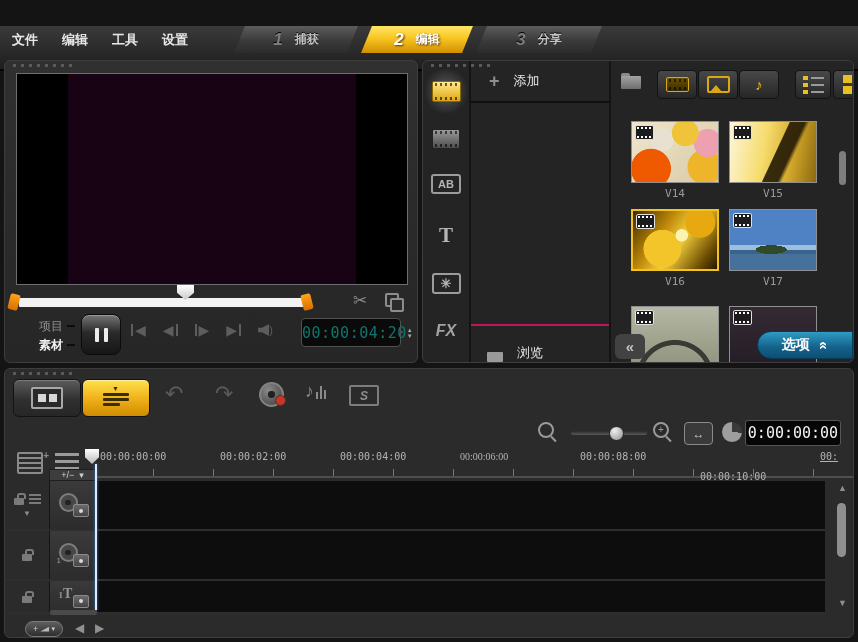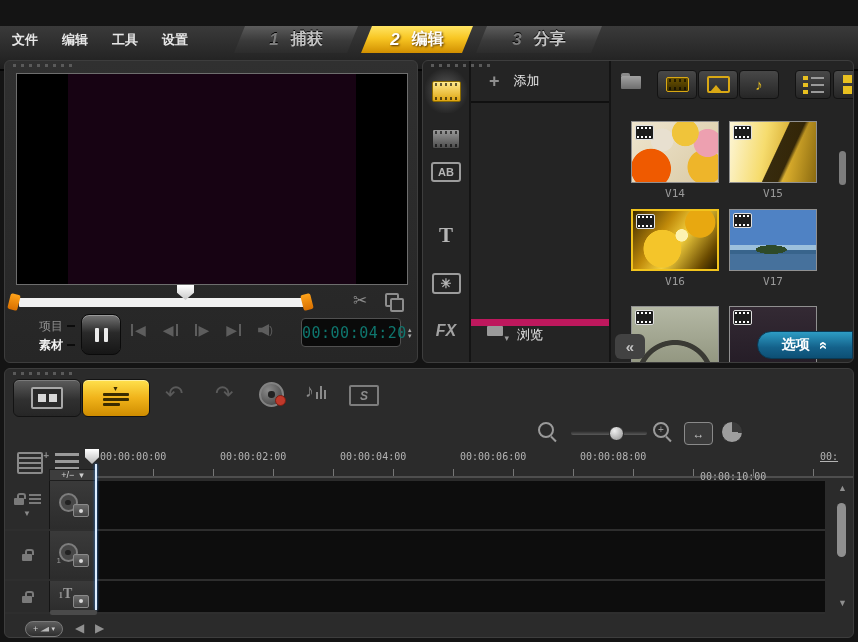--- a/index.html
+++ b/index.html
@@ -23,21 +23,21 @@
   
   .menubar{left:0;top:26px;width:858px;height:45px;background:linear-gradient(#3a3a3a,#1e1e1e);
            border-bottom:2px solid #050505;box-sizing:border-box;}
   .menus{position:absolute;left:12px;top:0;height:27px;display:flex;align-items:center;gap:24px;}
   .menu{color:#e6e6e6;font-size:13px;font-weight:bold;}
   .steps{position:absolute;left:234px;top:0;height:27px;display:flex;gap:3px;}
   .step{height:27px;display:flex;align-items:center;gap:12px;justify-content:center;box-sizing:border-box;
         clip-path:polygon(11px 0,100% 0,calc(100% - 11px) 100%,0 100%);
         background:linear-gradient(#5c5c5c,#3a3a3a 55%,#2c2c2c);}
   .step .n{font-style:italic;font-weight:bold;font-size:17px;color:#7d7d7d;text-shadow:0 -1px 0 #000;}
-  .step .l{font-size:16px;font-weight:bold;color:#c4c4c4;text-shadow:0 -1px 0 #000;}
+  .step .l{font-size:12px;font-weight:bold;color:#c4c4c4;text-shadow:0 -1px 0 #000;}
   .step.active{background:linear-gradient(#ffe564,#f8c623 45%,#d18f00);}
   .step.active .n,.step.active .l{color:#fff;text-shadow:1px 1px 2px rgba(80,45,0,.95);}
 
   
   .panel{background:linear-gradient(#303030,#262626);border:1px solid #3d3d3d;border-radius:6px;
          box-sizing:border-box;overflow:hidden;}
   .grip{position:absolute;top:3px;left:8px;width:64px;height:3px;
         background:repeating-linear-gradient(90deg,#5a5a5a 0 3px,rgba(0,0,0,0) 3px 8px);}
 
   
@@ -95,22 +95,22 @@
                 display:flex;align-items:center;justify-content:center;font-size:13px;font-weight:bold;}
   .icon-fx{color:#a2a2a2;font:italic bold 16px "Liberation Sans",sans-serif;}
   .cats{position:absolute;left:46px;top:0;width:142px;height:100%;border-left:2px solid #141414;
         border-right:2px solid #141414;box-sizing:border-box;}
   .addrow{position:absolute;left:0;top:0;width:100%;height:40px;border-bottom:2px solid #101010;
           display:flex;align-items:center;}
   .plus{color:#8f8f8f;font-size:18px;font-weight:bold;margin:0 14px 0 18px;}
   .addlabel{color:#e4e4e4;font-size:13px;}
   .catitem{position:absolute;left:0;top:52px;width:100%;height:27px;background:linear-gradient(#5a5a5a,#3f3f3f);
            color:#f2c41d;font-size:13px;display:flex;align-items:center;padding-left:14px;box-sizing:border-box;}
-  .browserow{position:absolute;left:0;bottom:0;width:100%;height:36px;border-top:7px solid #be185d;
-             display:flex;align-items:flex-start;}
+  .browserow{position:absolute;left:0;bottom:0;width:100%;height:36px;border-top:2px solid #be185d;
+             display:flex;align-items:flex-end;}
   .bicon{width:16px;height:10px;background:#9a9a9a;border-radius:1px;margin:0 6px 0 16px;position:relative;}
   .bicon::after{content:"▾";position:absolute;right:-6px;bottom:-7px;color:#9a9a9a;font-size:9px;}
   .browselabel{color:#e4e4e4;font-size:13px;margin-left:8px;}
   .gallery{position:absolute;left:188px;top:0;width:244px;height:100%;}
   .ghead{position:absolute;left:0;top:7px;width:100%;height:30px;}
   .folder{position:absolute;left:10px;top:8px;width:20px;height:13px;background:linear-gradient(#a2a2a2,#6e6e6e);
           border-radius:1px;}
   .folder::before{content:"";position:absolute;top:-3px;left:0;width:9px;height:3px;background:#8a8a8a;
                   border-radius:2px 2px 0 0;}
   .fbtn{position:absolute;top:2px;width:38px;height:27px;border-radius:4px;border:1px solid #131313;
@@ -334,21 +334,21 @@
 
   <div class="abs panel library">
     <div class="grip"></div>
     <div class="rail">
       <div class="slot sel" style="top:8px;">
           <div class="strip icon-media"></div>
         </div>
       <div class="slot" style="top:56px;">
           <div class="strip icon-trans"></div>
         </div>
-      <div class="slot" style="top:89px;">
+      <div class="slot" style="top:101px;">
           <div class="icon-ab">AB</div>
         </div>
       <div class="slot" style="top:152px;">
           <div class="icon-T">T</div>
         </div>
       <div class="slot" style="top:200px;">
           <div class="icon-graphic">✳</div>
         </div>
       <div class="slot" style="top:248px;">
           <div class="icon-fx">FX</div>
@@ -456,28 +456,29 @@
     </div>
     <div class="sstrip" style="left:344px;">S</div>
 
     <div class="mag" style="left:533px;top:53px;"></div>
     <div class="slider">
       <div class="sliderthumb"></div>
     </div>
     <div class="mag" style="left:648px;top:53px;">+</div>
     <div class="fitbtn">↔</div>
     <div class="clockic"></div>
+    <div class="timebox2">0:00:00:00</div>
 
     <div class="rulericon1"></div>
     <div class="rulericon2"></div>
     <div class="ruler">
       <span class="rlabel" style="left:7px;">00:00:00:00</span>
       <span class="rlabel" style="left:127px;">00:00:02:00</span>
       <span class="rlabel" style="left:247px;">00:00:04:00</span>
-      <span class="rlabel" style="left:367px;">00:00:06:00</span>
+      <span class="rlabel" style="left:367px;font-family:Liberation Serif, serif;">00:00:06:00</span>
       <span class="rlabel" style="left:487px;">00:00:08:00</span>
       <span class="rlabel" style="left:607px;margin-top:20px;">00:00:10:00</span>
       <span class="rlabel" style="left:727px;text-decoration:underline;">00:</span>
       <div class="ticks"></div>
     </div>
     <div class="flag"></div>
     <div class="trackbtn">
       <span>+/−</span>
         <span>▾</span>
     </div>

